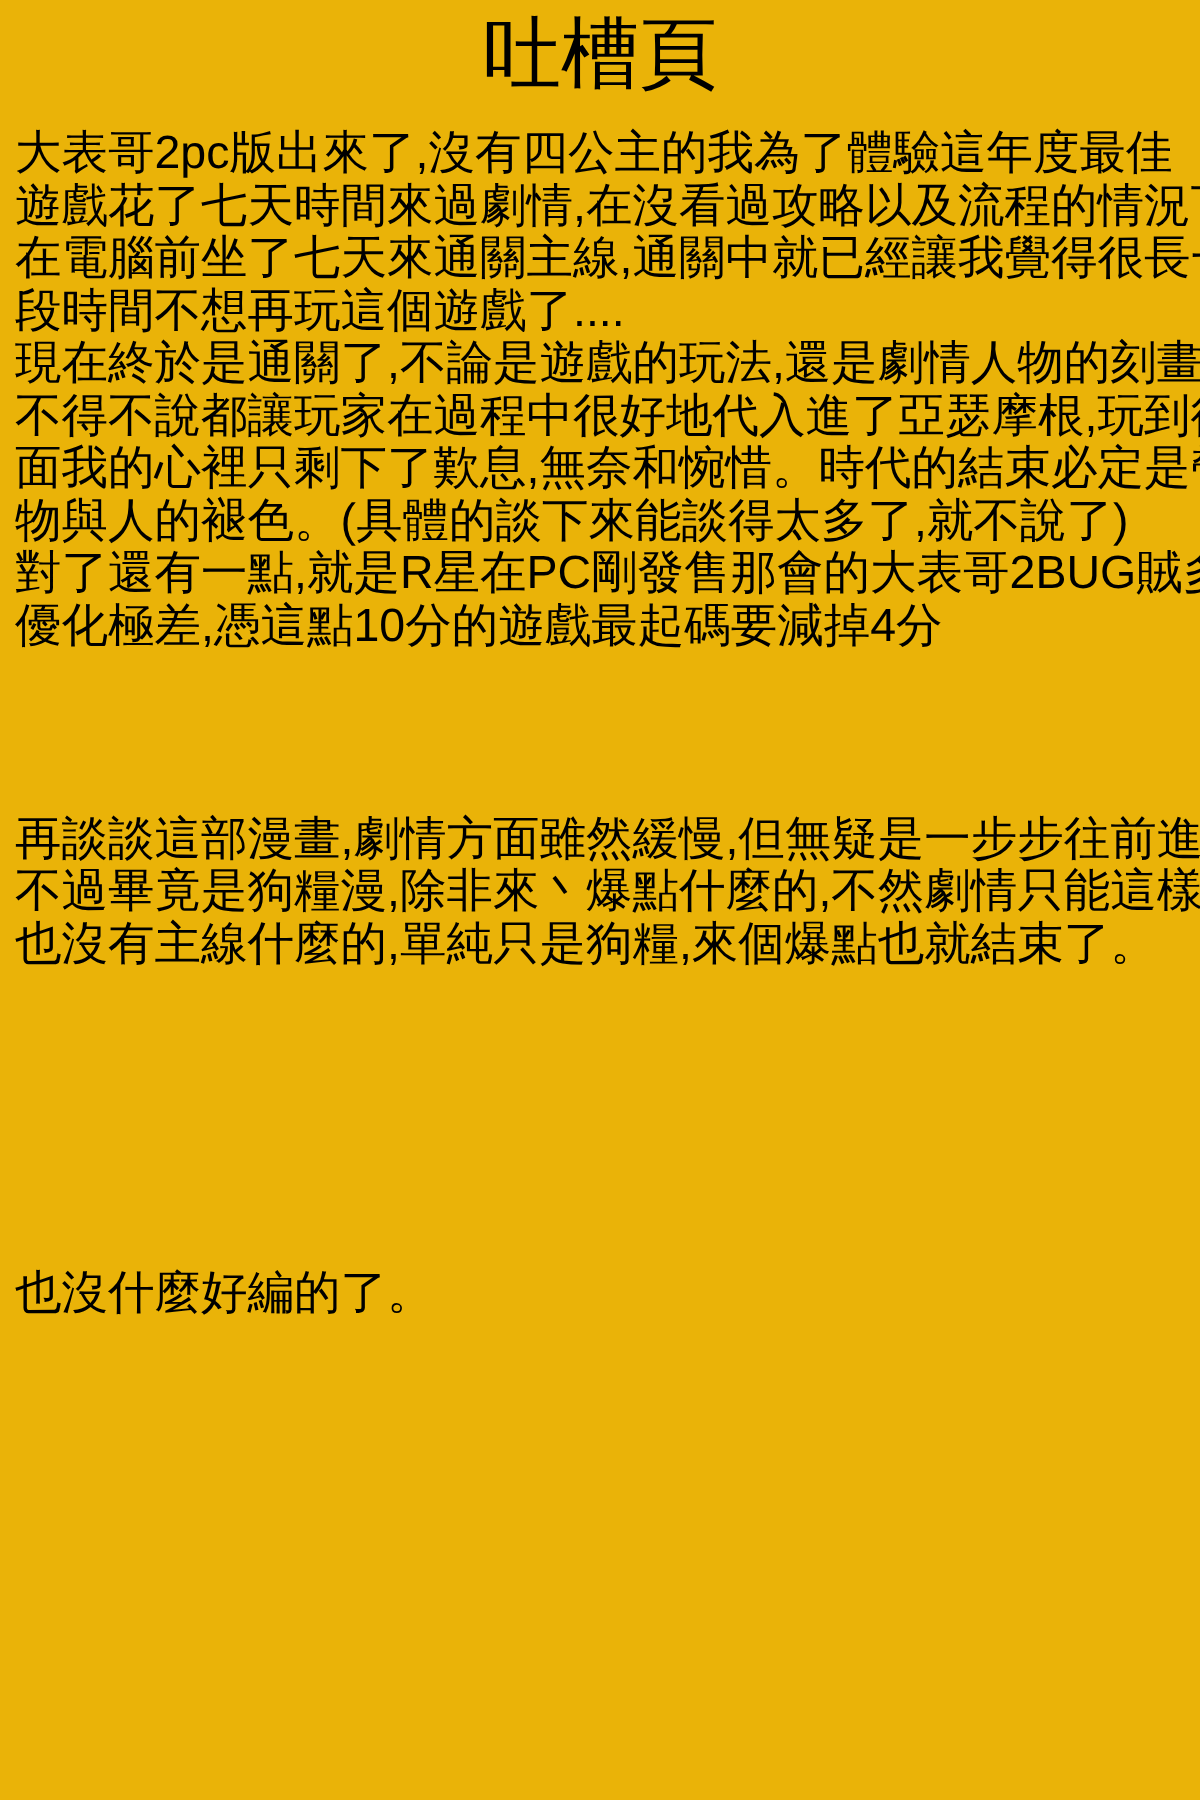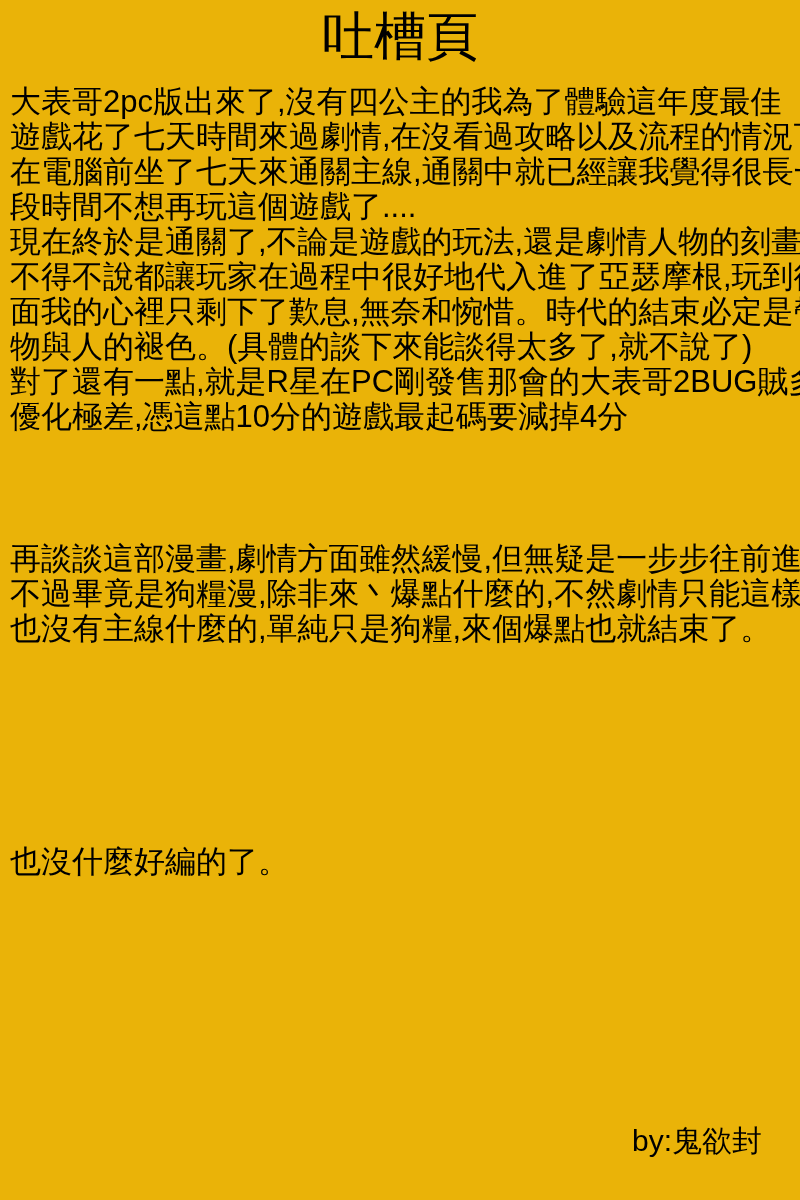--- a/index.html
+++ b/index.html
@@ -71,15 +71,14 @@
   <div class="para p2">
     <div class="line">再談談這部漫畫,劇情方面雖然緩慢,但無疑是一步步往前進的,</div>
     <div class="line">不過畢竟是狗糧漫,除非來丶爆點什麼的,不然劇情只能這樣拖。</div>
     <div class="line">也沒有主線什麼的,單純只是狗糧,來個爆點也就結束了。</div>
   </div>
 
   <div class="para p3">
     <div class="line">也沒什麼好編的了。</div>
   </div>
 
-  <div class="byline">by:鬼欲封</div>
 
 </div>
 
 </body></html>

